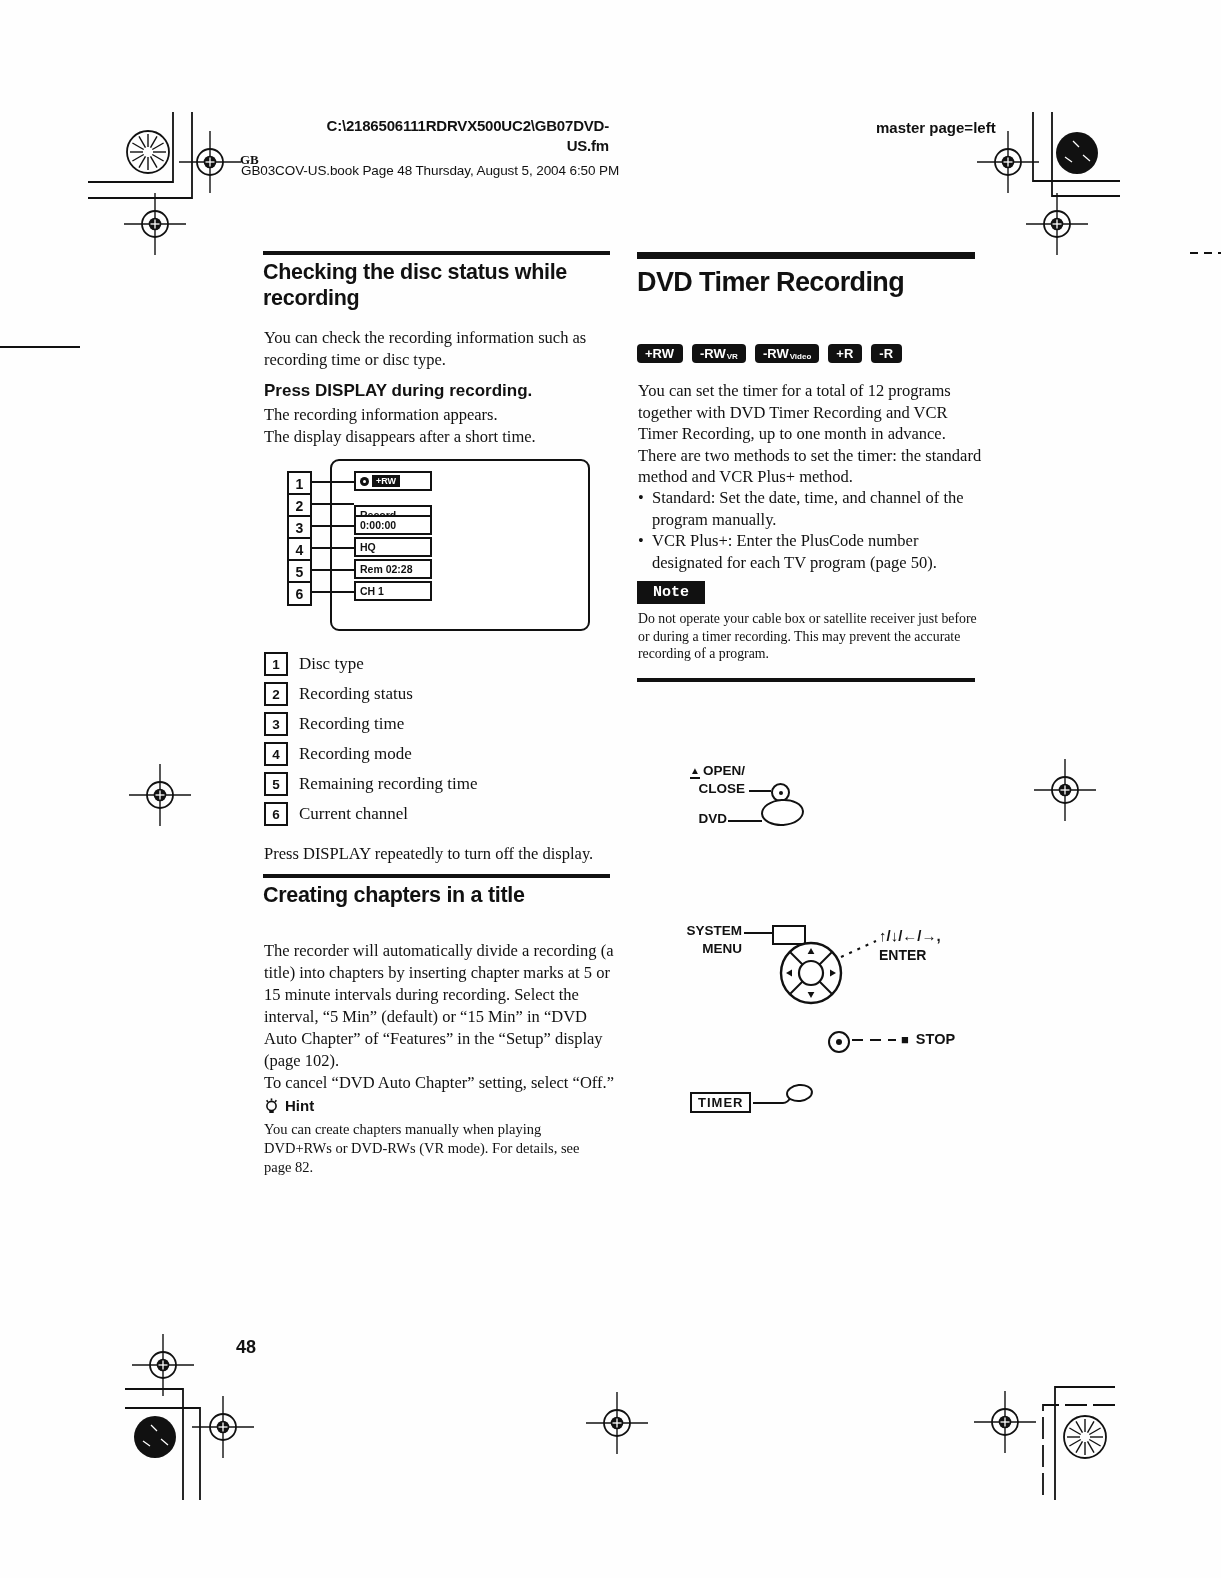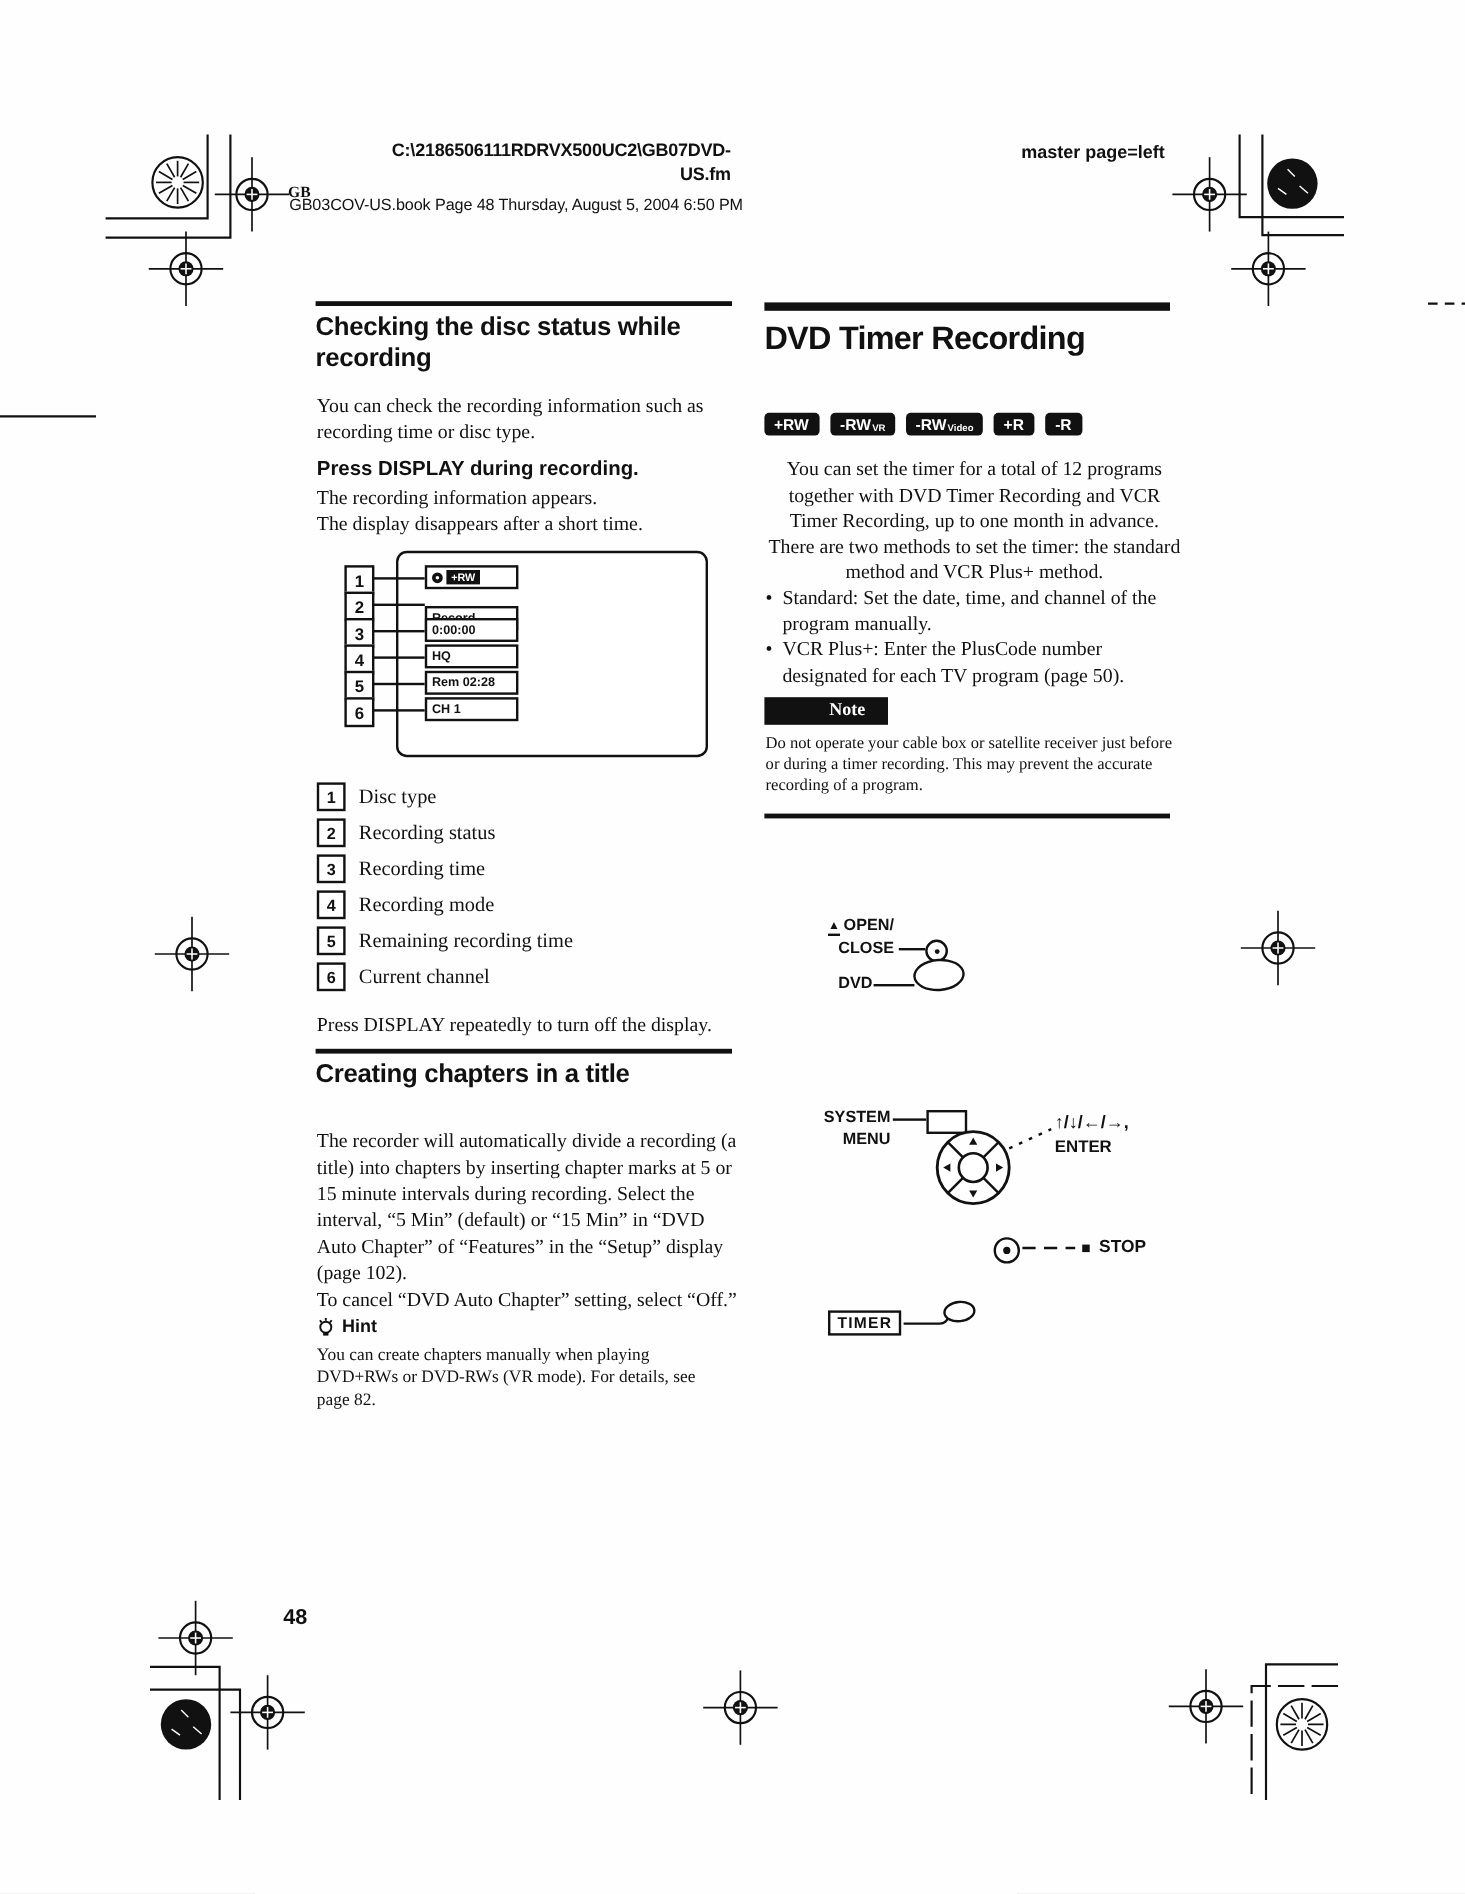--- a/index.html
+++ b/index.html
@@ -4,21 +4,21 @@
 <style>
   html,body{margin:0;padding:0;background:#e8e8e8;}
   .page{position:relative;width:1221px;height:1578px;background:#fefefe;
         font-family:"Liberation Serif",serif;color:#111;overflow:hidden;}
   .abs{position:absolute;}
   .sans{font-family:"Liberation Sans",sans-serif;}
   .serif{font-family:"Liberation Serif",serif;}
 
   
   .h-file{left:297px;top:116px;width:312px;text-align:right;font-size:15px;line-height:20px;font-weight:bold;letter-spacing:-0.2px;}
-  .h-master{left:851px;top:119px;font-size:15px;font-weight:bold;}
+  .h-master{left:876px;top:119px;font-size:15px;font-weight:bold;}
   .h-gb{left:240px;top:152px;font-size:13px;font-weight:bold;}
   .h-book{left:241px;top:163px;font-size:13.5px;letter-spacing:-0.1px;}
 
   
   .rule{background:#111;}
   .sec-title{font-family:"Liberation Sans",sans-serif;font-weight:bold;font-size:21.5px;line-height:26px;letter-spacing:-0.3px;}
   .big-title{font-family:"Liberation Sans",sans-serif;font-weight:bold;font-size:27px;line-height:32px;letter-spacing:-0.6px;}
   .body-txt{font-size:16.5px;line-height:22px;}
   .step-head{font-family:"Liberation Sans",sans-serif;font-weight:bold;font-size:17px;}
 
@@ -46,22 +46,22 @@
 
   
   .badges{display:flex;gap:9px;align-items:flex-start;}
   .badge{background:#111;color:#fff;border-radius:4px;height:19px;padding:0 8px;
          font-family:"Liberation Sans",sans-serif;font-weight:bold;font-size:13px;
          display:flex;align-items:center;}
   .badge .sub{font-size:8px;margin-left:1px;align-self:flex-end;padding-bottom:2px;}
   .bullet-row{display:flex;font-size:16.5px;line-height:21.5px;}
   .bullet-row .b{width:14px;flex:0 0 auto;}
   .note-badge{left:637px;top:581px;width:68px;height:23px;background:#111;color:#fff;
-              font-family:Liberation Serif, serif;font-weight:bold;font-size:15px;
-              display:flex;align-items:center;justify-content:center;padding-left:35px;}
+              font-family:Liberation Mono, monospace;font-weight:bold;font-size:15px;
+              display:flex;align-items:center;justify-content:center;}
   .note-body{font-size:13.8px;line-height:17.5px;}
 
   
   .dlabel{font-family:"Liberation Sans",sans-serif;font-weight:bold;font-size:13.5px;line-height:18px;}
   .eject{display:inline-block;font-size:10px;border-bottom:2px solid #111;line-height:10px;padding:0 0 0.5px 0;margin-right:3px;transform:translateY(-1px);}
   .hline{height:2px;background:#111;}
   .btn-circle{border:2px solid #111;border-radius:50%;background:#fff;position:absolute;}
   .btn-circle::after{content:"";position:absolute;border-radius:50%;background:#111;
                      left:50%;top:50%;transform:translate(-50%,-50%);}
   .oc-btn{left:771px;top:783px;width:15px;height:15px;}
@@ -265,21 +265,21 @@
     <span class="badge">
         <span>+R</span>
         <span class="sub"></span>
       </span>
     <span class="badge">
         <span>-R</span>
         <span class="sub"></span>
       </span>
   </div>
 
-  <div class="abs body-txt" style="left:638px;top:380px;width:348px;line-height:21.5px;text-align:center;">You can set the timer for a total of 12 programs together with DVD Timer Recording and VCR Timer Recording, up to one month in advance. There are two methods to set the timer: the standard method and VCR Plus+ method.</div>
+  <div class="abs body-txt" style="left:638px;top:380px;width:348px;line-height:21.5px;">You can set the timer for a total of 12 programs together with DVD Timer Recording and VCR Timer Recording, up to one month in advance. There are two methods to set the timer: the standard method and VCR Plus+ method.</div>
 
   <div class="abs" style="left:638px;top:487px;width:350px;">
     <div class="bullet-row">
       <span class="b">•</span>
       <span>Standard: Set the date, time, and channel of the program manually.</span>
     </div>
     <div class="bullet-row">
       <span class="b">•</span>
       <span>VCR Plus+: Enter the PlusCode number designated for each TV program (page 50).</span>
     </div>

